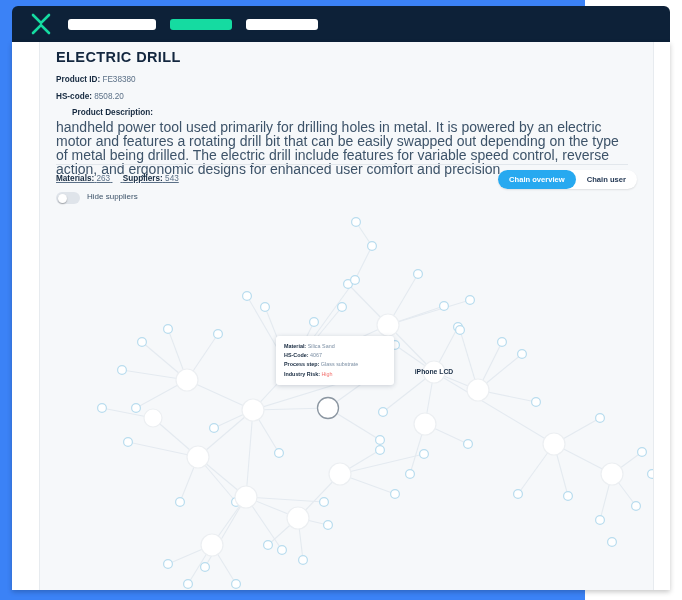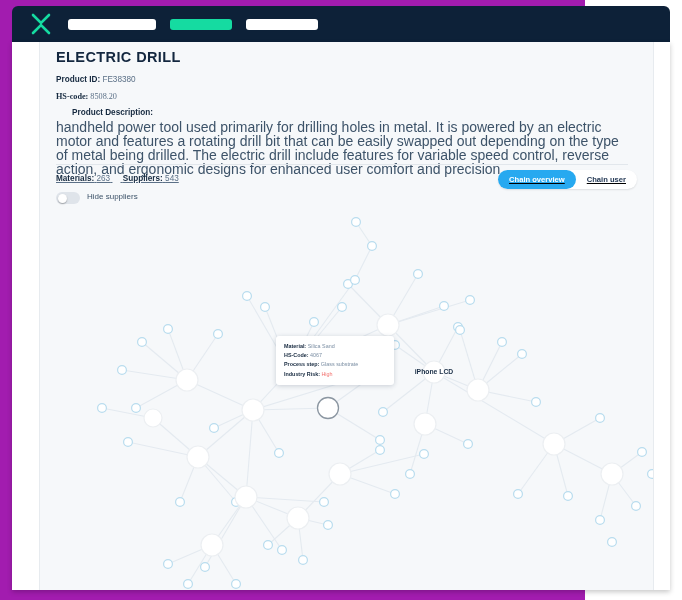--- a/index.html
+++ b/index.html
@@ -2,21 +2,21 @@
 <html><head>
 <meta charset="utf-8">
 <style>
   html,body{margin:0;padding:0;}
   body{
     width:682px;height:600px;overflow:hidden;
     background:#ffffff;
     font-family:"Liberation Sans", sans-serif;
     -webkit-font-smoothing:antialiased;
   }
-  .app{position:relative;width:585px;height:600px;background:#a21caf;}
+  .app{position:relative;width:585px;height:600px;background:#3b82f6;}
 
   
   .topbar{
     position:absolute;left:12px;top:6px;width:658px;height:36px;
     background:#0d2138;border-radius:6px 6px 0 0;
     display:flex;align-items:center;
   }
   .logo{
     width:26px;height:26px;margin-left:16px;margin-right:14px;
     position:relative;flex:none;
@@ -44,21 +44,21 @@
 
   
   .title{
     position:absolute;left:16px;top:7px;
     font-size:14.5px;font-weight:bold;letter-spacing:.4px;
     color:#13273f;
   }
   .meta{position:absolute;left:16px;font-size:8.2px;color:#5b7087;}
   .meta b{color:#15293f;font-weight:bold;}
   .meta.m1{top:33px;text-align:right;}
-  .meta.m2{top:50px;font-family:Liberation Serif, serif;}
+  .meta.m2{top:50px;}
 
   .desc-label{
     position:absolute;left:16px;top:66px;
     font-size:8.2px;font-weight:bold;color:#15293f;margin-left:16px;
   }
   .desc-body{
     position:absolute;left:16px;top:78px;width:572px;
     font-size:14px;line-height:14px;color:#3d5369;
   }
 
@@ -83,21 +83,21 @@
     position:absolute;left:1.5px;top:1.5px;width:9px;height:9px;
     border-radius:50%;background:#ffffff;
     box-shadow:0 1px 1.5px rgba(0,0,0,.3);
   }
   .toggle-label{font-size:8px;color:#3d5369;}
 
   
   .seg{
     position:absolute;right:16px;top:128px;height:19px;
     background:#ffffff;border-radius:10px;display:flex;align-items:center;
-    padding:0;box-shadow:0 1px 2px rgba(0,0,0,.10);text-decoration:underline;
+    padding:0;box-shadow:0 1px 2px rgba(0,0,0,.10);
   }
   .seg-btn{
     height:19px;line-height:19px;padding:0 11px;border-radius:10px;
     font-size:7.6px;font-weight:bold;color:#1e3350;white-space:nowrap;
     cursor:pointer;
   }
   .seg-btn.active{background:#27a9f0;color:#ffffff;}
 
   
   .graph{position:absolute;left:0;top:170px;right:0;bottom:0;overflow:hidden;}

